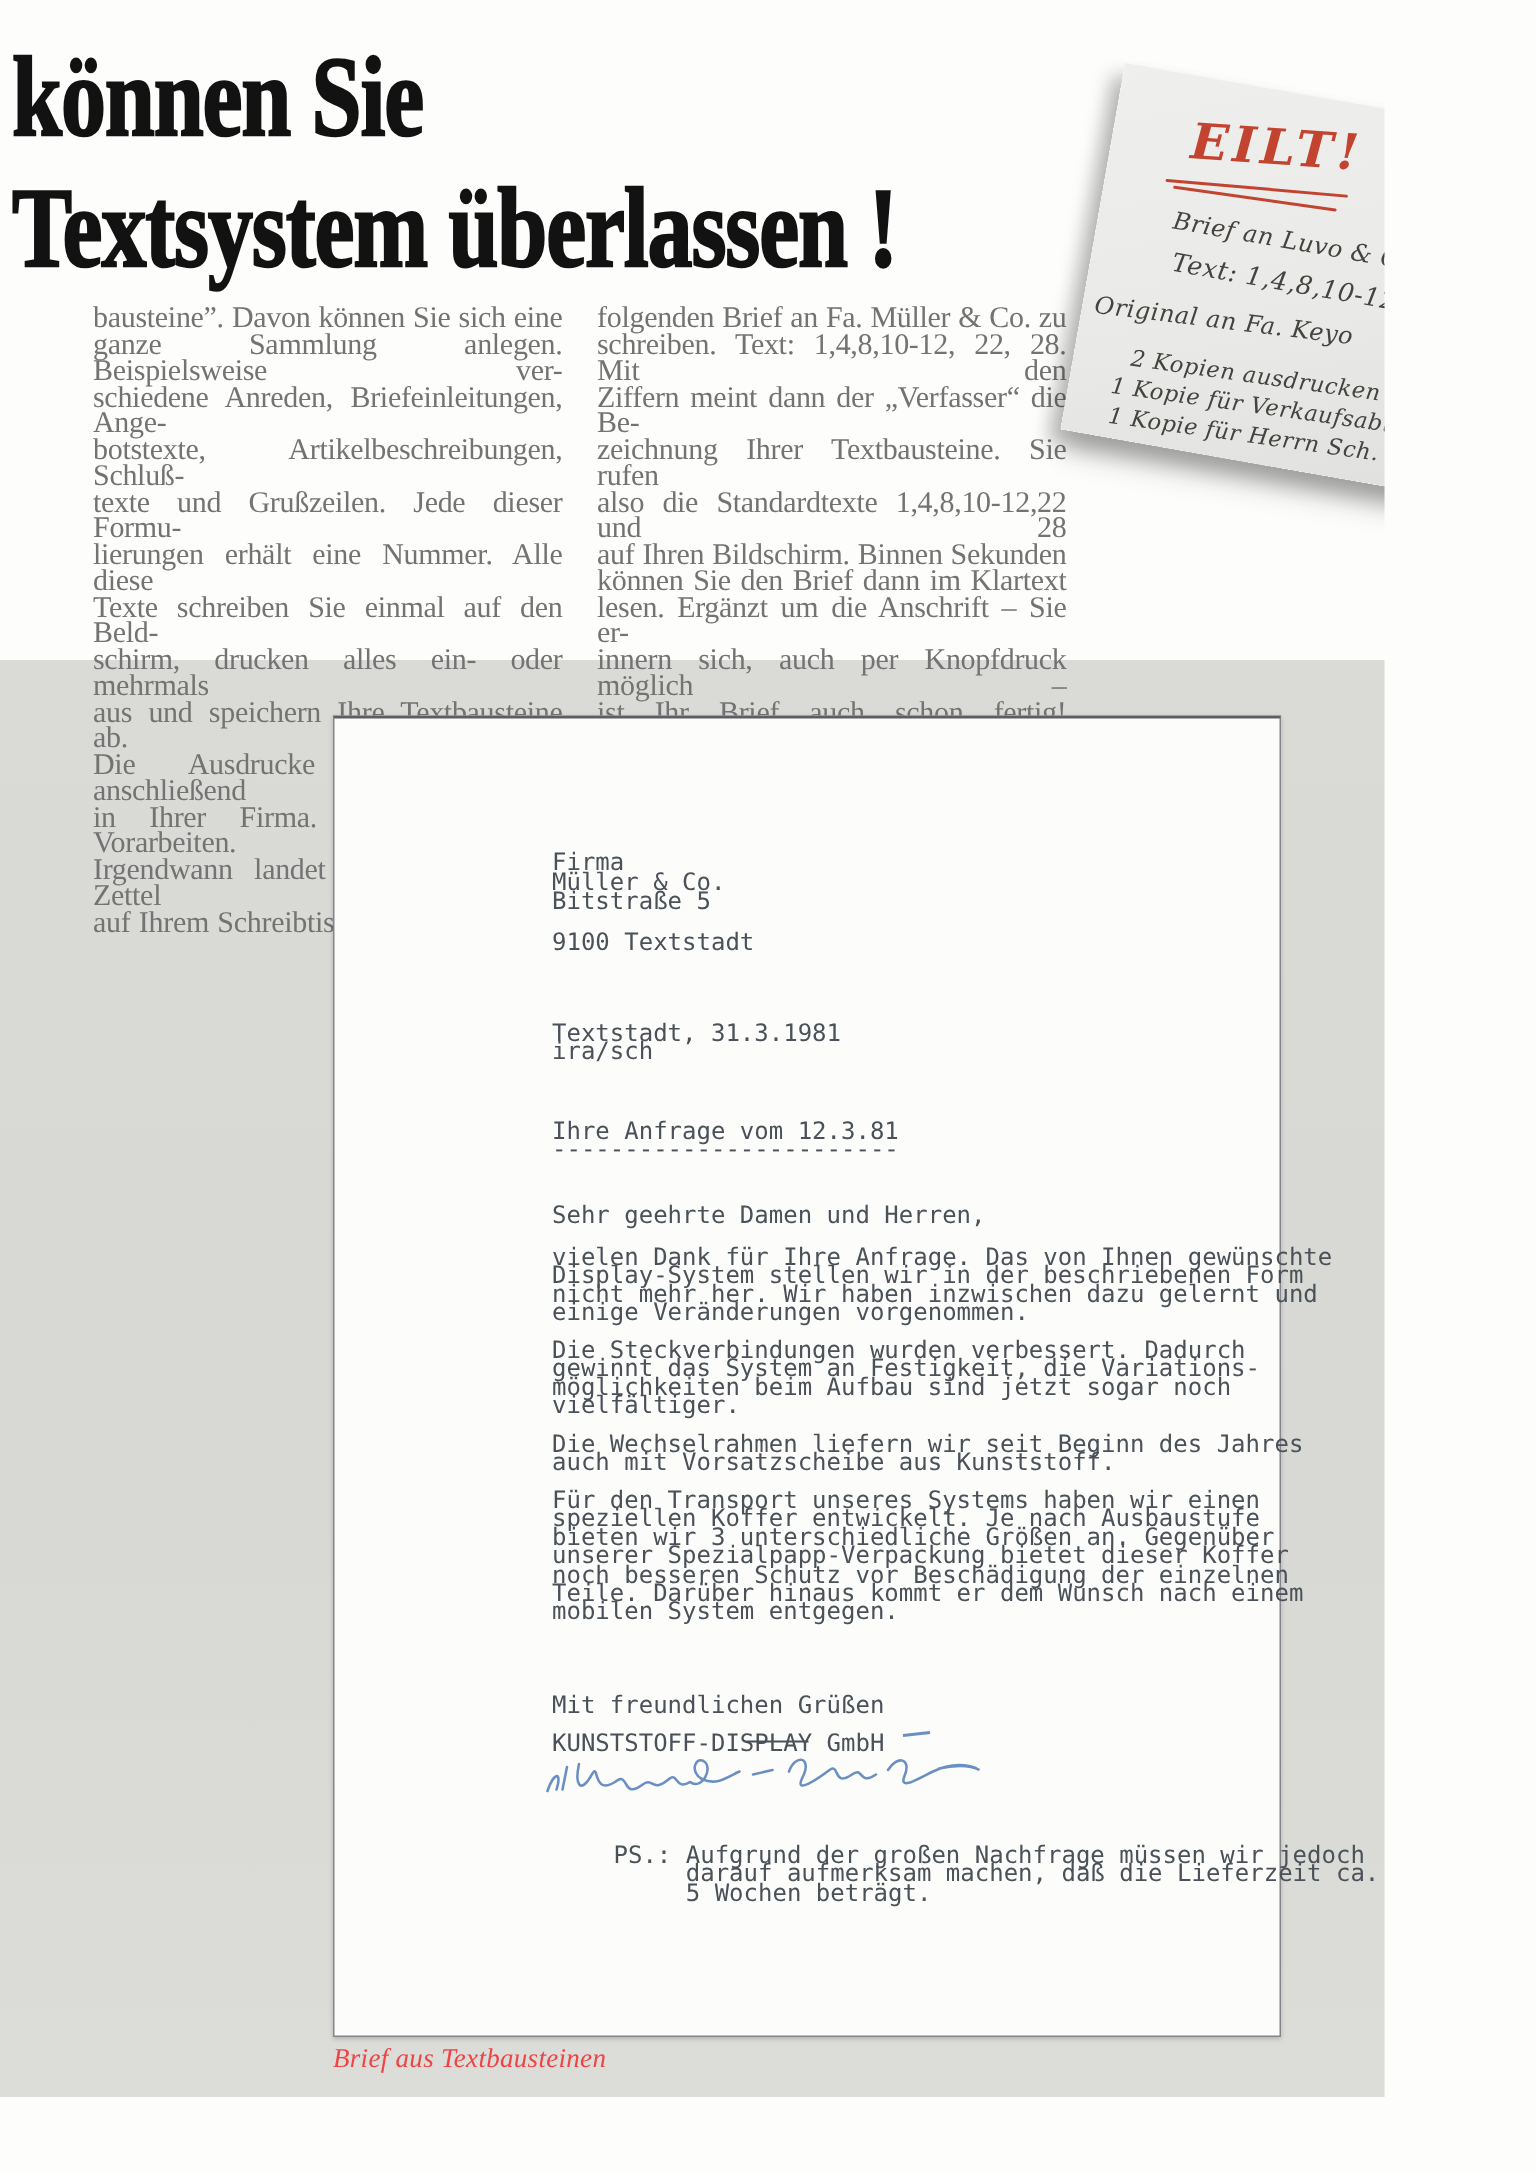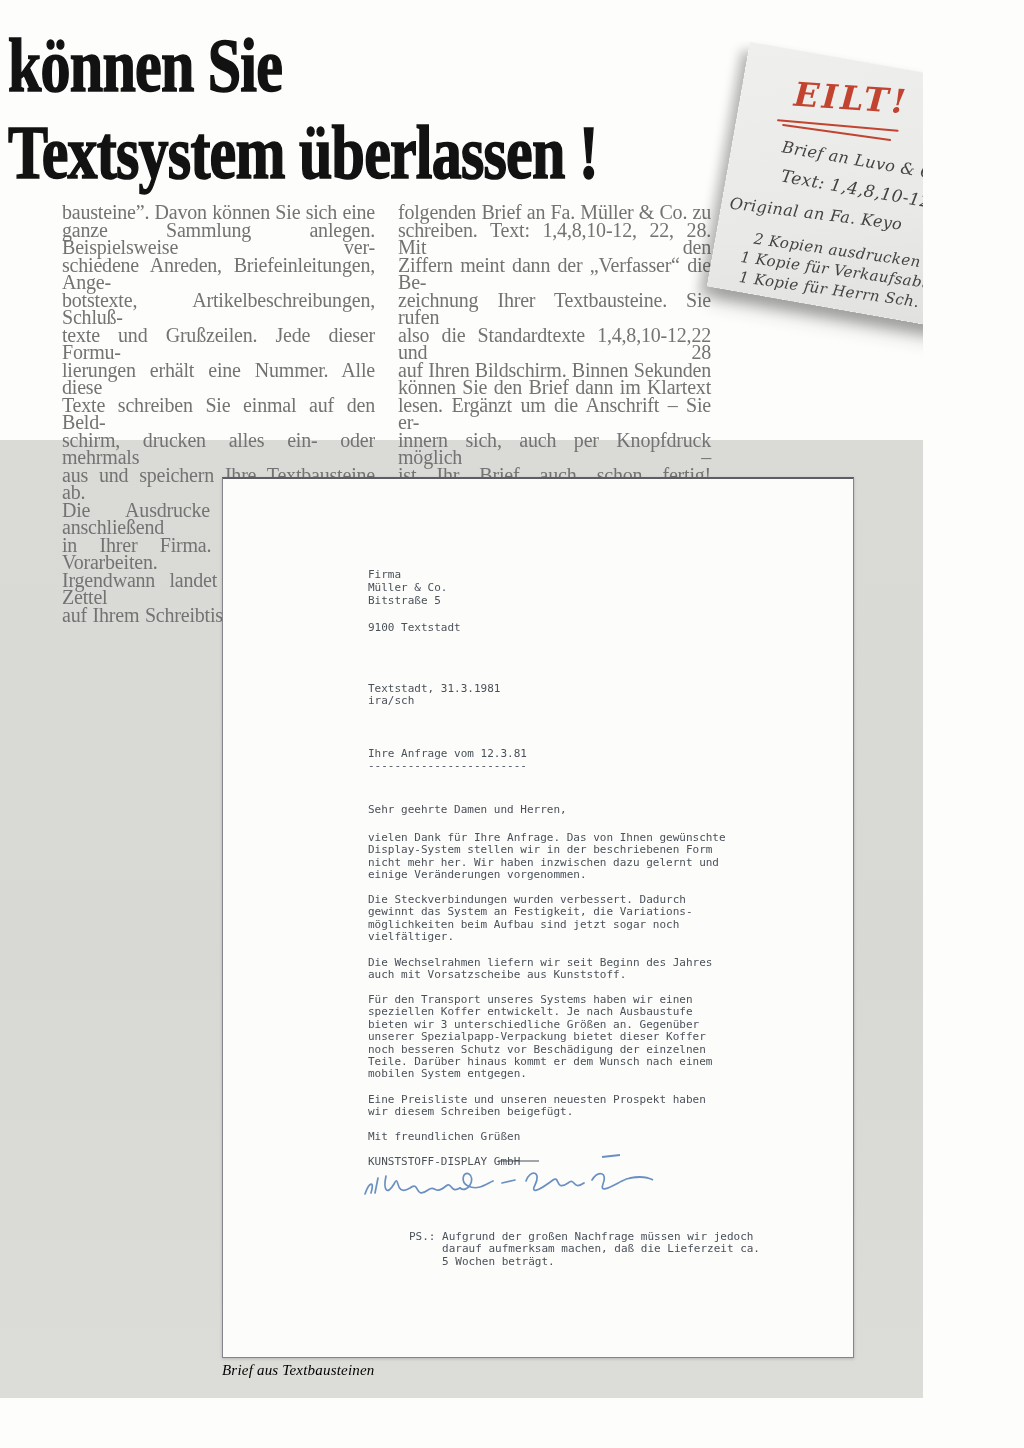--- a/index.html
+++ b/index.html
@@ -37,38 +37,38 @@
   .u1{left:40px;top:66px;width:122px;transform:rotate(-5deg);}
   .u2{left:46px;top:73px;width:110px;transform:rotate(-2deg);}
 
   
   .sheet{position:absolute;left:222px;top:477px;width:630px;height:878px;
     background:#fcfcfa;border:1px solid #84848a;border-top:2px solid #5d5d63;
     box-shadow:0 1px 3px rgba(0,0,0,.18);}
 
   
   .type{position:absolute;left:368px;font-family:"DejaVu Sans Mono","Liberation Mono",monospace;
-    font-size:11px;line-height:12.4px;color:#4a5159;white-space:pre;letter-spacing:0;}
+    font-size:16px;line-height:12.4px;color:#4a5159;white-space:pre;letter-spacing:0;}
   .addr{top:568px;line-height:13.2px;}
   .dateline{top:683px;}
   .subject{top:748px;}
   .salutation{top:804px;}
   .p1{top:832px;}
   .p2{top:894px;}
   .p3{top:957px;}
   .p4{top:994px;}
   .p5{top:1094px;}
   .closing{top:1131px;}
   .company{top:1156px;}
   .ps{top:1231px;margin-left:41px;}
 
   .sig{position:absolute;left:356px;top:1148px;}
 
   .caption{position:absolute;left:222px;top:1362px;font-style:italic;
-    font-size:15px;color:#000000;letter-spacing:.2px;}
+    font-size:18px;color:#ef4444;letter-spacing:.2px;}
 </style>
 </head>
 <body>
 
 <div class="page">
 
   <div class="backdrop"></div>
 
   <div class="headline">
     <div>können Sie</div>
@@ -136,22 +136,20 @@
 vielfältiger.</div>
   <div class="type p3">Die Wechselrahmen liefern wir seit Beginn des Jahres
 auch mit Vorsatzscheibe aus Kunststoff.</div>
   <div class="type p4">Für den Transport unseres Systems haben wir einen
 speziellen Koffer entwickelt. Je nach Ausbaustufe
 bieten wir 3 unterschiedliche Größen an. Gegenüber
 unserer Spezialpapp-Verpackung bietet dieser Koffer
 noch besseren Schutz vor Beschädigung der einzelnen
 Teile. Darüber hinaus kommt er dem Wunsch nach einem
 mobilen System entgegen.</div>
-  <div class="type p5">Eine Preisliste und unseren neuesten Prospekt haben
-wir diesem Schreiben beigefügt.</div>
   <div class="type closing">Mit freundlichen Grüßen</div>
   <div class="type company">KUNSTSTOFF-DISPLAY GmbH</div>
   <div class="type ps">PS.: Aufgrund der großen Nachfrage müssen wir jedoch
      darauf aufmerksam machen, daß die Lieferzeit ca.
      5 Wochen beträgt.</div>
 
   <svg class="sig" width="310" height="64" viewBox="0 0 310 64">
     <line x1="142" y1="13" x2="183" y2="13" stroke="#4a5159" stroke-width="1.2"></line>
     <line x1="246" y1="9" x2="264" y2="7" stroke="#6a8fc2" stroke-width="2"></line>
     <g stroke="#6a8fc2" stroke-width="1.7" fill="none" stroke-linecap="round">

